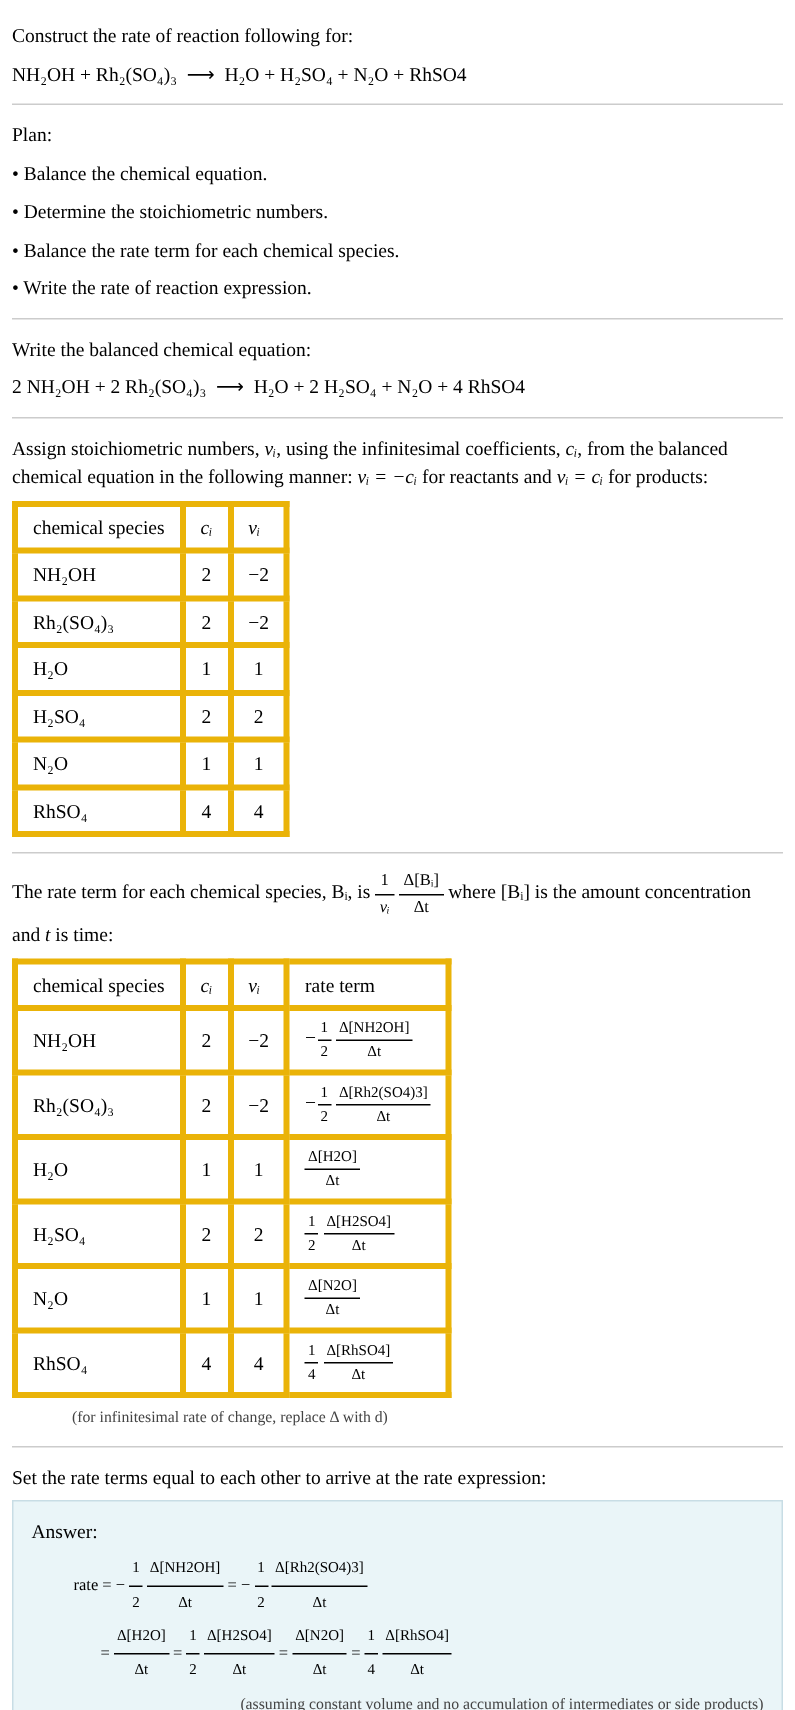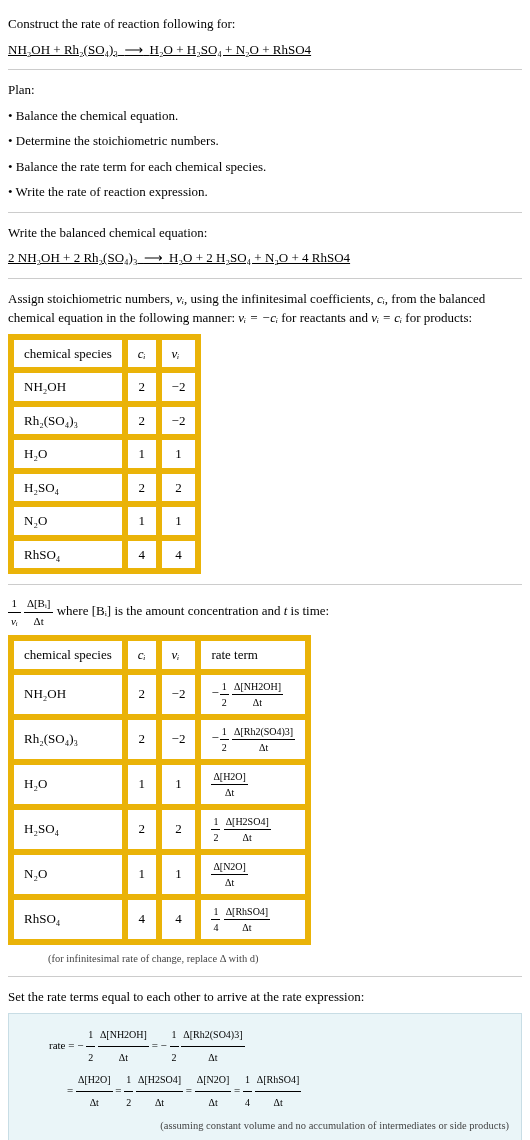--- a/index.html
+++ b/index.html
@@ -15,28 +15,27 @@
 hr {
   border: none;
   border-top: 1px solid #ccc;
   margin: 10px 0;
 }
 p {
   margin: 6px 0;
 }
 .eq {
   font-family: Georgia, serif;
-  text-decoration: underline;
 }
 table.data {
   border-collapse: collapse;
   margin: 6px 0;
 }
 table.data th, table.data td {
-  border: 6px solid #eab308;
+  border: 4px solid #eab308;
   padding: 4px 10px;
   text-align: left;
   font-family: Georgia, serif;
 }
 table.data th {
   font-weight: normal;
 }
 table.data td.center {
   text-align: center;
 }
@@ -174,20 +173,21 @@
         <td>RhSO₄</td>
         <td class="center">4</td>
         <td class="center">4</td>
       </tr>
 </tbody>
   </table>
 
 <hr>
 
 <p>
+  <span>The rate term for each chemical species, Bᵢ, is </span>
   <span class="frac"><span class="num">1</span><span class="den"><i>νᵢ</i></span></span>
   <span class="frac"><span class="num">Δ[Bᵢ]</span><span class="den">Δt</span></span>
   <span> where [Bᵢ] is the amount concentration and </span><i>t</i><span> is time:</span>
 </p>
 
 <table class="data">
   <tbody>
       <tr>
     <th>chemical species</th>
     <th><i>cᵢ</i></th>
@@ -248,20 +248,21 @@
   </tr>
 </tbody>
   </table>
 <p class="small-note">(for infinitesimal rate of change, replace Δ with d)</p>
 
 <hr>
 
 <p>Set the rate terms equal to each other to arrive at the rate expression:</p>
 
 <div class="answer-box">
+  <div class="ans-label">Answer:</div>
   <div class="rate-line">
     <span>rate = </span>
     <span>−</span>
     <span class="frac-sm"><span class="num">1</span><span class="den">2</span></span>
     <span class="frac-sm"><span class="num">Δ[NH2OH]</span><span class="den">Δt</span></span>
     <span> = </span>
     <span>−</span>
     <span class="frac-sm"><span class="num">1</span><span class="den">2</span></span>
     <span class="frac-sm"><span class="num">Δ[Rh2(SO4)3]</span><span class="den">Δt</span></span>
   </div>

